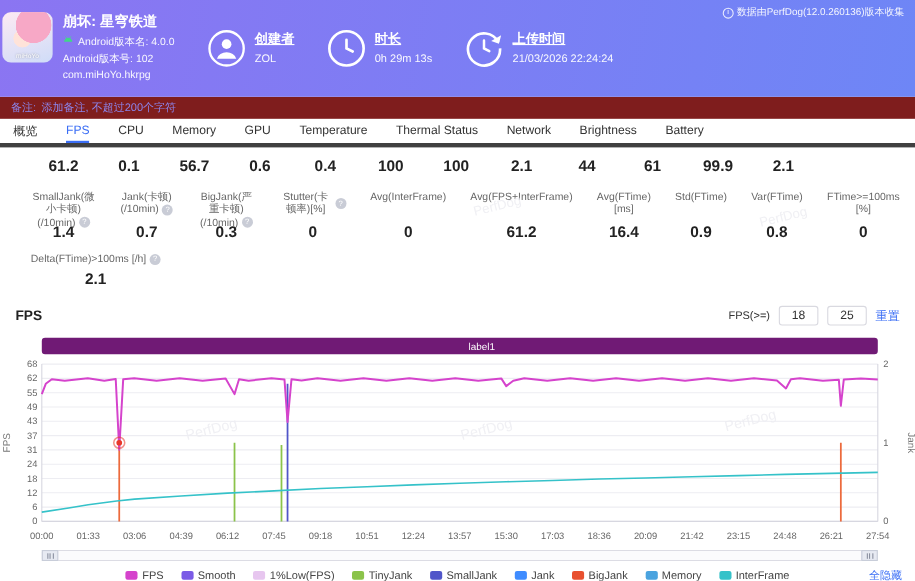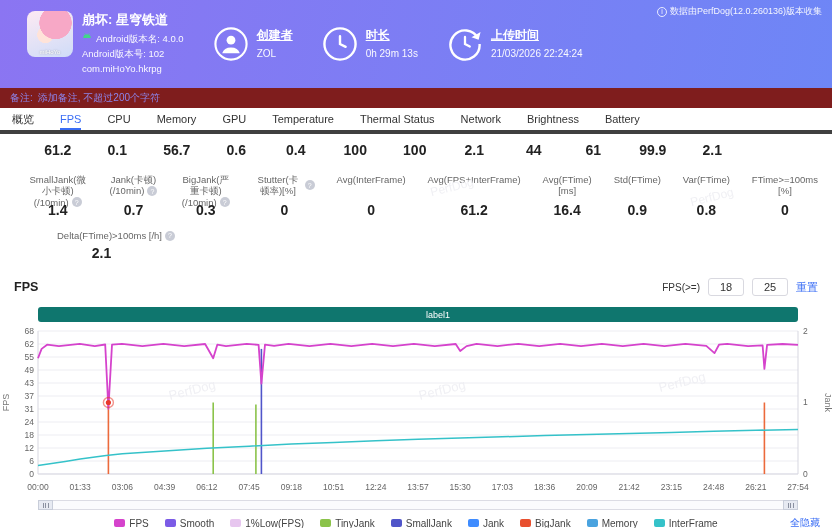--- a/index.html
+++ b/index.html
@@ -1,20 +1,20 @@
 <!DOCTYPE html>
 <html><head>
 <meta charset="utf-8">
 <style>
   :root{ --accent:#3b6ef5; --hfrom:#8b75f2; --hto:#6e86f6; }
   *{box-sizing:border-box; margin:0; padding:0;}
   body{width:832px;height:528px;overflow:hidden;background:#fff;
        font-family:"Liberation Sans","DejaVu Sans",sans-serif;color:#222;}
   
-  .header{height:88px;display:flex;align-items:center;gap:30px;padding:0 27px;
+  .header{height:88px;display:flex;align-items:center;gap:30px;padding:0 2px;
           background:linear-gradient(100deg,var(--hfrom),var(--hto));color:#fff;position:relative;}
   .collect-note{position:absolute;top:5px;right:10px;font-size:9px;opacity:.92;display:flex;gap:3px;align-items:center;}
   .blk{display:flex;gap:9px;align-items:flex-start;}
   .avatar{width:46px;height:46px;border-radius:8px;flex:0 0 auto;position:relative;overflow:hidden;
           background:
             radial-gradient(circle at 62% 26%, #f7a8c6 0 36%, transparent 37%),
             radial-gradient(circle at 40% 52%, #ffe3d9 0 22%, transparent 23%),
             linear-gradient(160deg,#fdeaf3,#cfdcf8);}
   .avatar span{position:absolute;bottom:2px;left:0;right:0;text-align:center;font-size:6px;color:#fff;
                text-shadow:0 0 2px rgba(0,0,0,.4);}
@@ -257,39 +257,39 @@
     </div>
     <div class="s-col">
       <div class="s-lblwrap">
           <div class="s-lbl">FTime&gt;=100ms [%]</div>
         </div>
       <div class="s-val">0</div>
     </div>
   </div>
 
   <div class="row3">
-    <div class="s-lbl" style="font-size:9.5px;color:#666;margin-left:29px;">
+    <div class="s-lbl" style="font-size:9.5px;color:#666;">
       <span>Delta(FTime)&gt;100ms [/h]</span>
       <span class="info gray">?</span>
     </div>
     <div class="s-val">2.1</div>
   </div>
 </div>
 
 <div class="fps-head">
   <span class="fps-title">FPS</span>
   <div class="fps-controls">
     <span>FPS(&gt;=)</span>
     <input class="thr-input" value="18" style="">
     <input class="thr-input" value="25" style="">
     <a class="reset">重置</a>
   </div>
 </div>
 
-<div class="banner" style="background: #0f766e; padding-left: 40px;">label1</div>
+<div class="banner" style="background: #701a75; padding-left: 40px;">label1</div>
 
 <div class="chart-wrap">
   <svg id="chart-svg" width="832" height="172" viewBox="0 0 832 172">
       <text x="170" y="74" class="wm-svg" transform="rotate(-14 170 74)">PerfDog</text>
       <text x="420" y="74" class="wm-svg" transform="rotate(-14 420 74)">PerfDog</text>
       <text x="660" y="66" class="wm-svg" transform="rotate(-14 660 66)">PerfDog</text>
       <line x1="38" x2="798" y1="148.0" y2="148.0" class="grid"></line>
       <text x="34" y="150.8" class="tick" text-anchor="end">0</text>
       <line x1="38" x2="798" y1="135.0" y2="135.0" class="grid"></line>
       <text x="34" y="137.8" class="tick" text-anchor="end">6</text>

